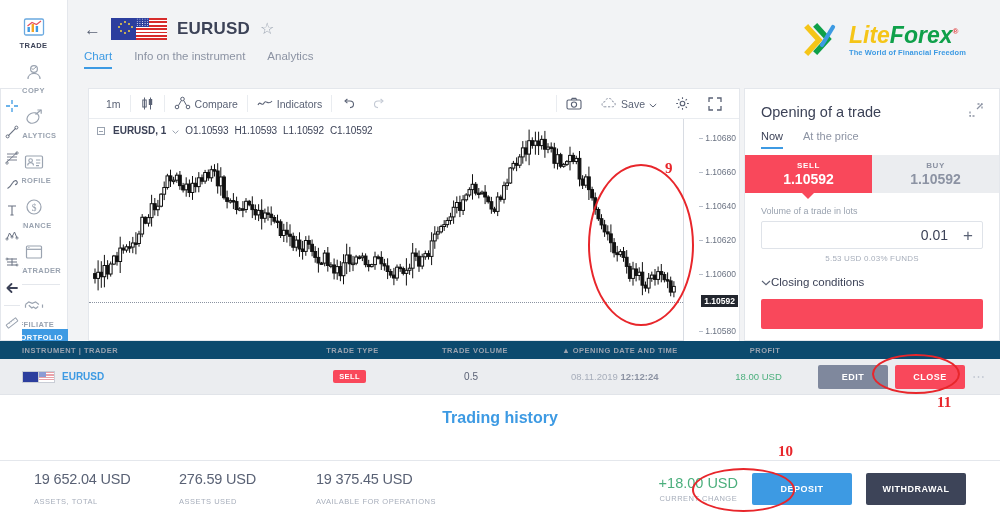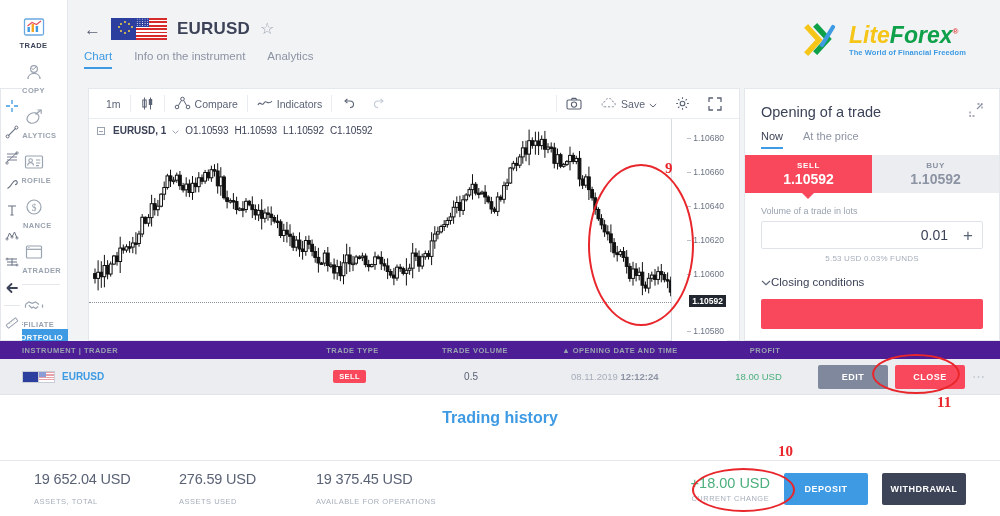--- a/index.html
+++ b/index.html
@@ -98,21 +98,21 @@
   #legend .sym { font-weight: 700; }
   #legend .ohlc { color: #3c4257; letter-spacing: -.1px; }
   #legend .box {
     display:inline-block; width: 8px; height: 8px; border: 1px solid #9aa3b0;
     position: relative; margin-right: 2px;
   }
   #legend .box::after {
     content:''; position:absolute; left:1px; right:1px; top:3px; height:1px; background:#9aa3b0;
   }
   #price-axis {
-    position: absolute; right: 12px; top: 0; width: 56px; height: 100%;
+    position: absolute; right: 0; top: 0; width: 56px; height: 100%;
     border-left: 1px solid #d8dce3; background: #fff; z-index: 3;
   }
   .pa-tick {
     position: absolute; right: 3px; font-size: 8.5px; color: #6b7383; white-space: nowrap;
   }
   .pa-tick::before {
     content:''; position:absolute; left:-6px; top:50%; width:4px; height:1px; background:#b9c0cc;
   }
   .pa-tick.cur {
     background: #22262e; color: #ffffff; padding: 1px 3px; right: 1px; font-weight: 600;
@@ -169,21 +169,21 @@
     display: flex; align-items: center; padding: 13px 16px 0 16px;
     font-size: 11.5px; color: #3c4257; cursor: pointer;
   }
   #open-btn {
     margin: 11px 16px 0 16px; height: 30px; background: #f9485b; border-radius: 2px; cursor: pointer;
   }
 
   
   #table-zone { position: absolute; left: 0; top: 341px; width: 1000px; height: 119px; background: #fff; }
   #thead {
-    height: 18px; display: flex; align-items: center; background: #4c1d95;
+    height: 18px; display: flex; align-items: center; background: #0c4a6e;
     font-size: 7.5px; color: #9aa3b0; letter-spacing: .5px; font-weight: 600;
   }
   #trow {
     height: 36px; display: flex; align-items: center; background: #ebedf0;
     border-bottom: 1px solid #e1e4e9; font-size: 10px; color: #5a6275;
   }
   .c-instr { width: 290px; padding-left: 22px; }
   .c-type  { width: 125px; text-align: center; }
   .c-vol   { width: 120px; text-align: center; }
   .c-date  { width: 170px; text-align: center; }
@@ -226,21 +226,21 @@
   .stat { padding-left: 0; }
   .stat .v { font-size: 14.5px; color: #5a6275; letter-spacing: -.2px; }
   .stat .k { font-size: 7.5px; color: #a7aebb; letter-spacing: .5px; margin-top: 10px; }
   #st1 { margin-left: 34px; width: 145px; }
   #st2 { width: 137px; }
   #st3 { width: 300px; }
   #change-block { margin-left: auto; text-align: center; }
   #change-val { font-size: 14.5px; color: #4caf7d; }
   #change-key { font-size: 7.5px; color: #a7aebb; letter-spacing: .5px; margin-top: 3px; }
   .money-btn {
-    width: 84px; height: 32px; border-radius: 2px; color: #fff; font-size: 9px; font-weight: 700;
+    width: 100px; height: 32px; border-radius: 2px; color: #fff; font-size: 9px; font-weight: 700;
     letter-spacing: .5px; display: flex; align-items: center; justify-content: center;
     cursor: pointer; margin-left: 14px;
   }
   #deposit-btn { background: #3d9ae3; }
   #withdraw-btn { background: #3d4458; margin-right: 34px; }
 
   
   .anno-ell {
     position: absolute; border: 2.5px solid #e8262b; border-radius: 50%;
     pointer-events: none; z-index: 50;

